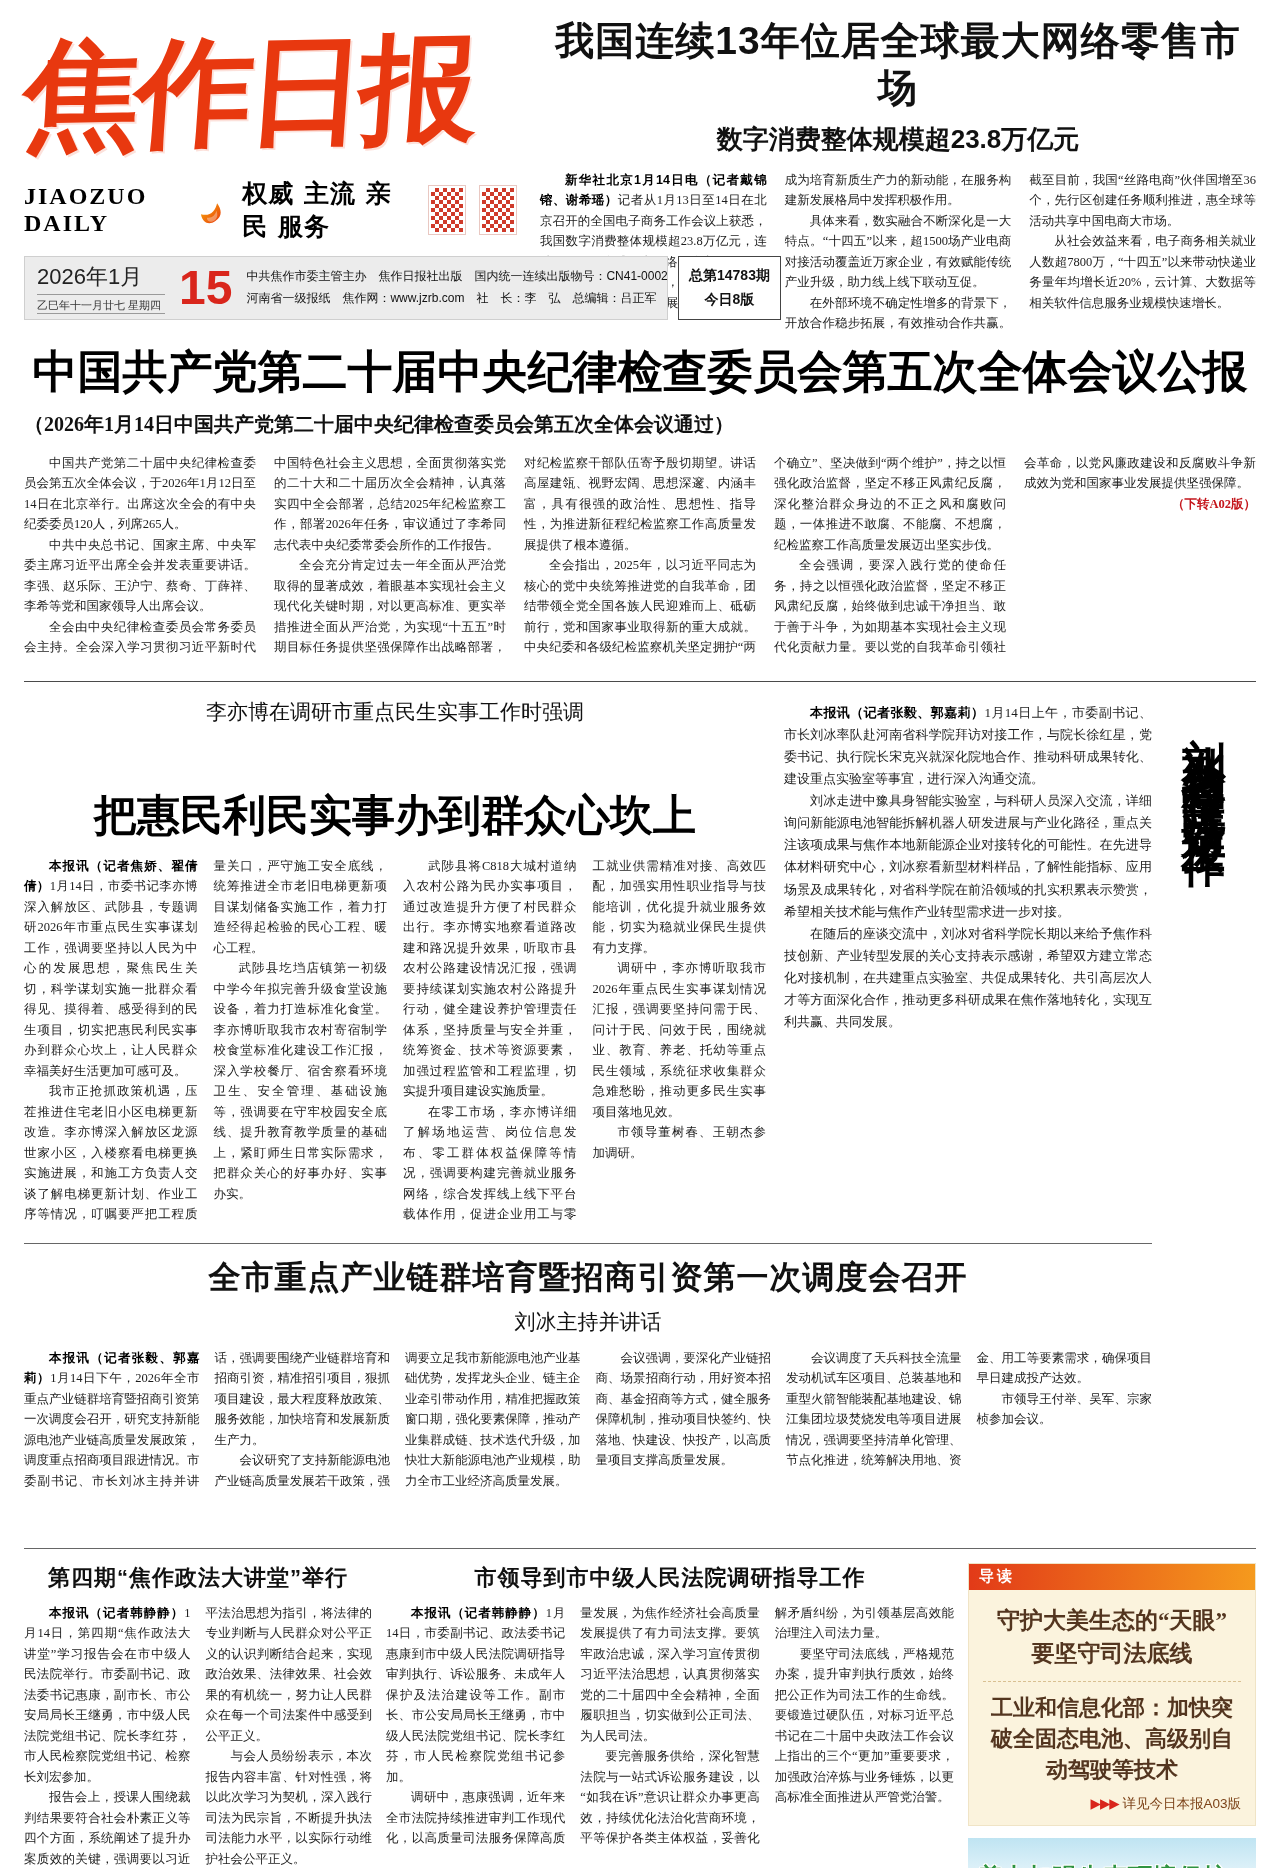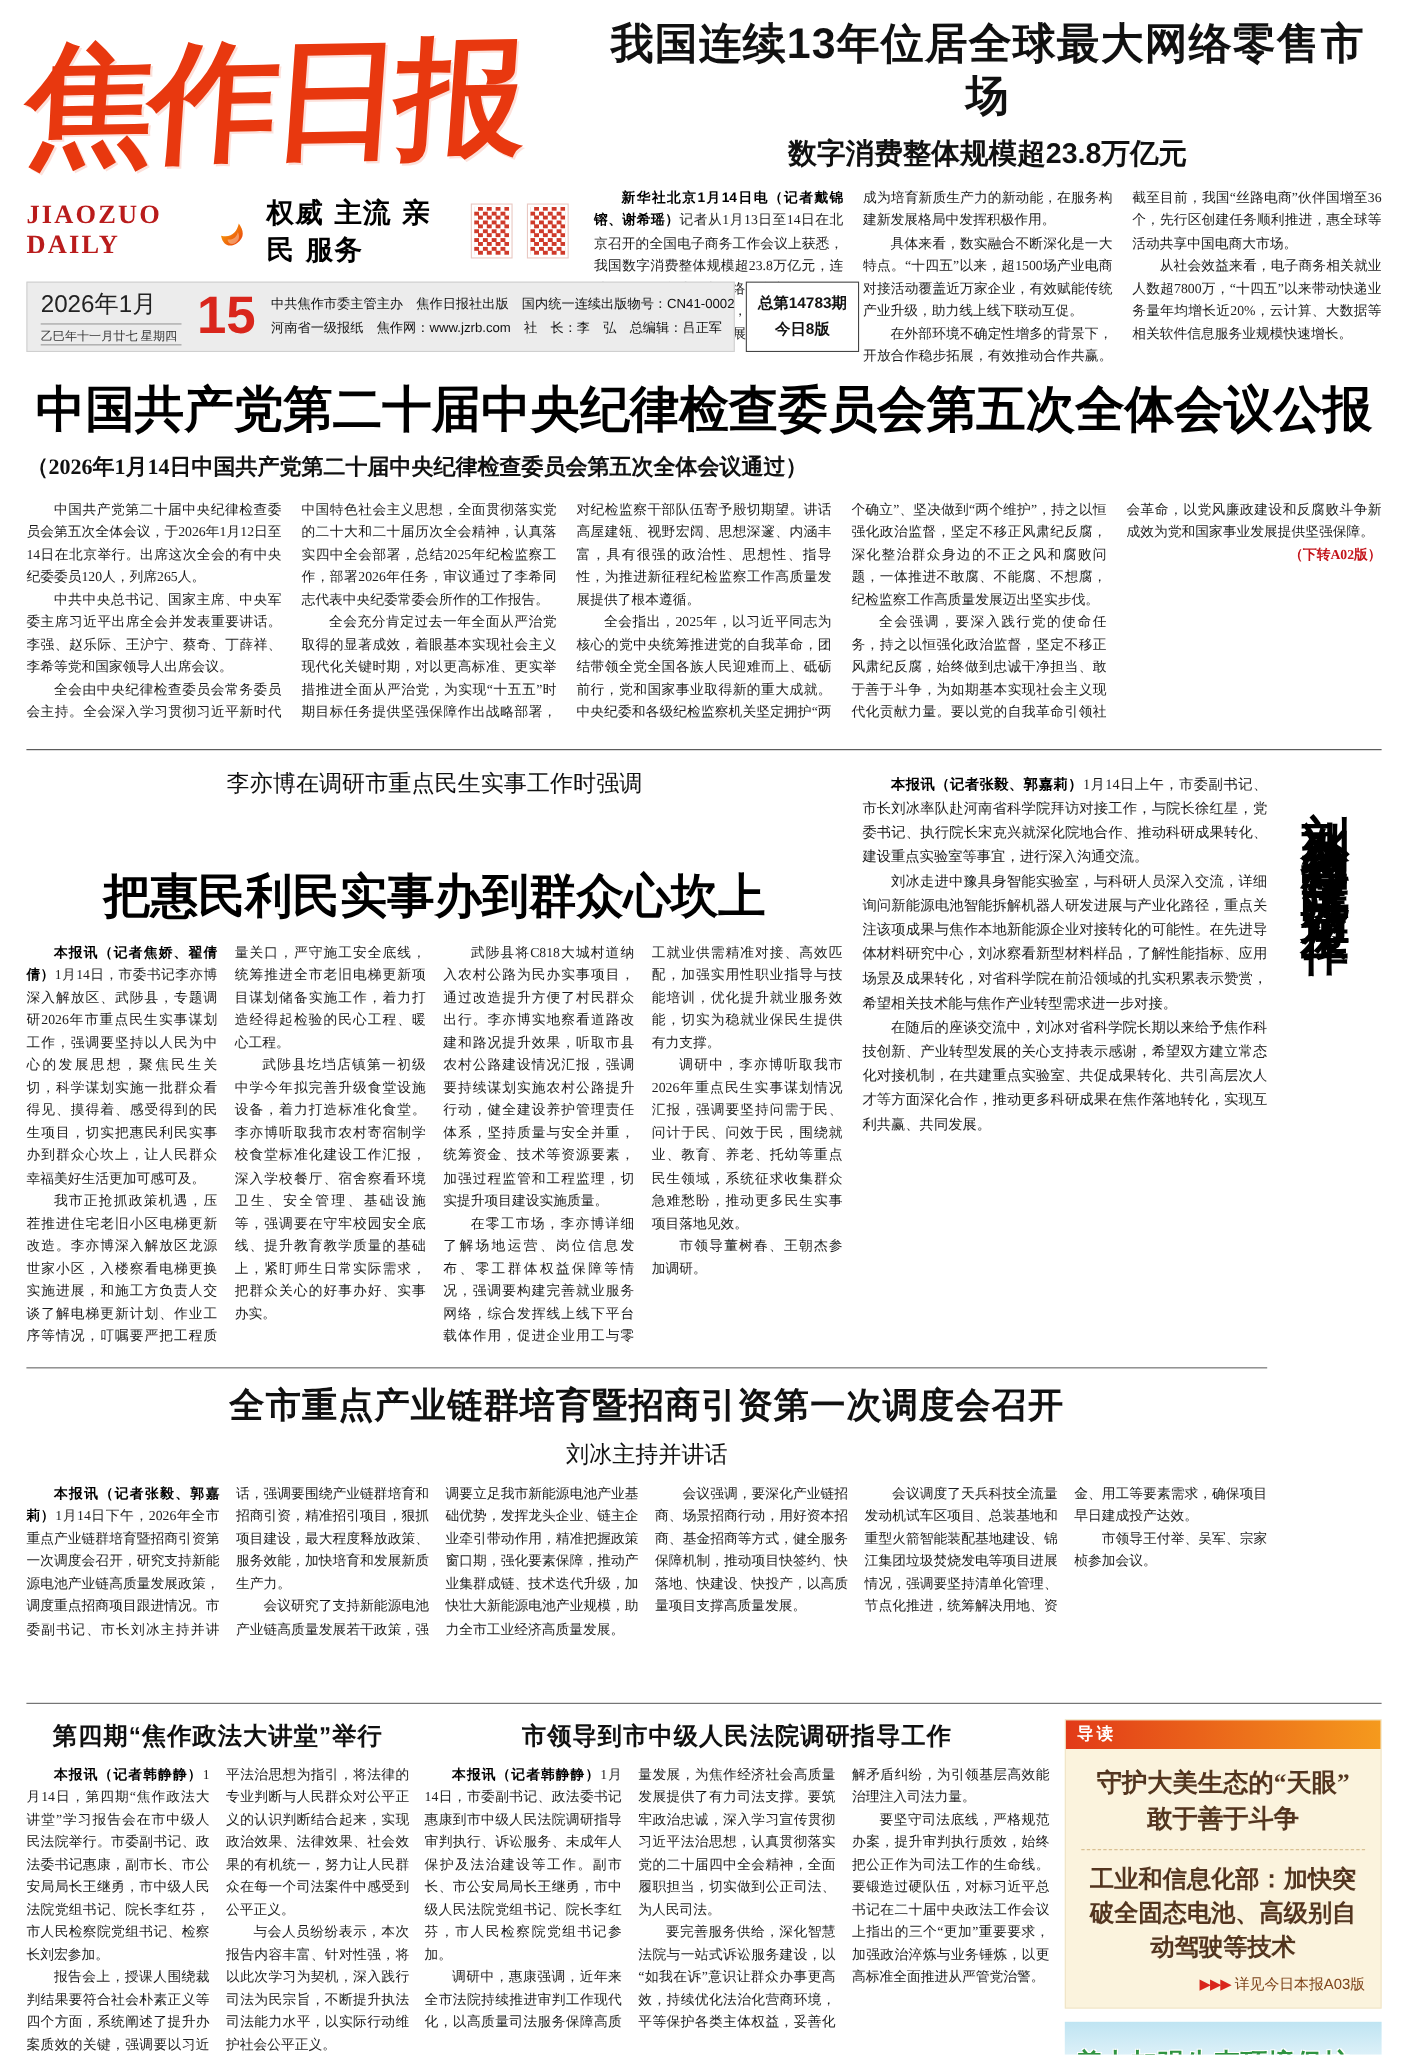--- a/index.html
+++ b/index.html
@@ -8,21 +8,21 @@
         padding:0 24px;display:flex;flex-direction:column;
         font-family:"Liberation Sans","DejaVu Sans",sans-serif;color:#111;}
 
   
   .masthead{display:flex;padding-top:14px;min-height:248px;}
   .mast-left{width:492px;flex:0 0 auto;position:relative;}
   .logo{font-family:"DejaVu Serif","Liberation Serif",serif;font-weight:900;font-size:118px;line-height:1.3;
         color:#e8380f;letter-spacing:-6px;white-space:nowrap;transform:skewX(-5deg) rotate(-1deg);
         text-shadow:2px 2px 0 rgba(232,56,15,.15);}
   .mast-sub{display:flex;align-items:center;gap:13px;margin-top:10px;}
-  .logo-en{font-family:"Liberation Serif","DejaVu Serif",serif;font-weight:700;font-size:24px;letter-spacing:2px;color:#b91c1c;}
+  .logo-en{font-family:"Liberation Serif","DejaVu Serif",serif;font-weight:700;font-size:24px;letter-spacing:2px;color:#000000;}
   .slogan{font-family:"DejaVu Serif","Liberation Serif",serif;font-weight:900;font-size:25px;color:#000;letter-spacing:1px;}
   .qr{width:48px;height:48px;border:2px solid #fff;outline:1px solid #e9c8c2;
       background:repeating-conic-gradient(#cf3a2a 0% 25%, #fff 0% 50%) 0 0/8px 8px;}
   .qr+.qr{margin-left:2px;}
 
   
   .top-article{flex:1;padding-left:24px;padding-top:4px;}
   .top-headline{font-size:39px;font-weight:900;text-align:center;letter-spacing:1px;line-height:1.2;margin:0;}
   .top-subhead{font-size:26px;font-weight:700;text-align:center;margin-top:10px;}
   .top-body{margin-top:13px;column-count:3;column-gap:18px;}
@@ -259,21 +259,21 @@
           </div>
       </div>
     </article>
 
     <div class="rail">
       <div class="daodu">
         <div class="daodu-bar">导读</div>
         <div class="daodu-body">
           <div class="dd1">
             <span>守护大美生态的“天眼”</span><br>
-            <span>敢于善于斗争</span>
+            <span>要坚守司法底线</span>
           </div>
           <div class="dd-div"></div>
           <div class="dd2">工业和信息化部：加快突破全固态电池、高级别自动驾驶等技术</div>
           <div class="dd-more">
             <span class="arrows">▶▶▶</span>
             <span>详见今日本报A03版</span>
           </div>
         </div>
       </div>
 

